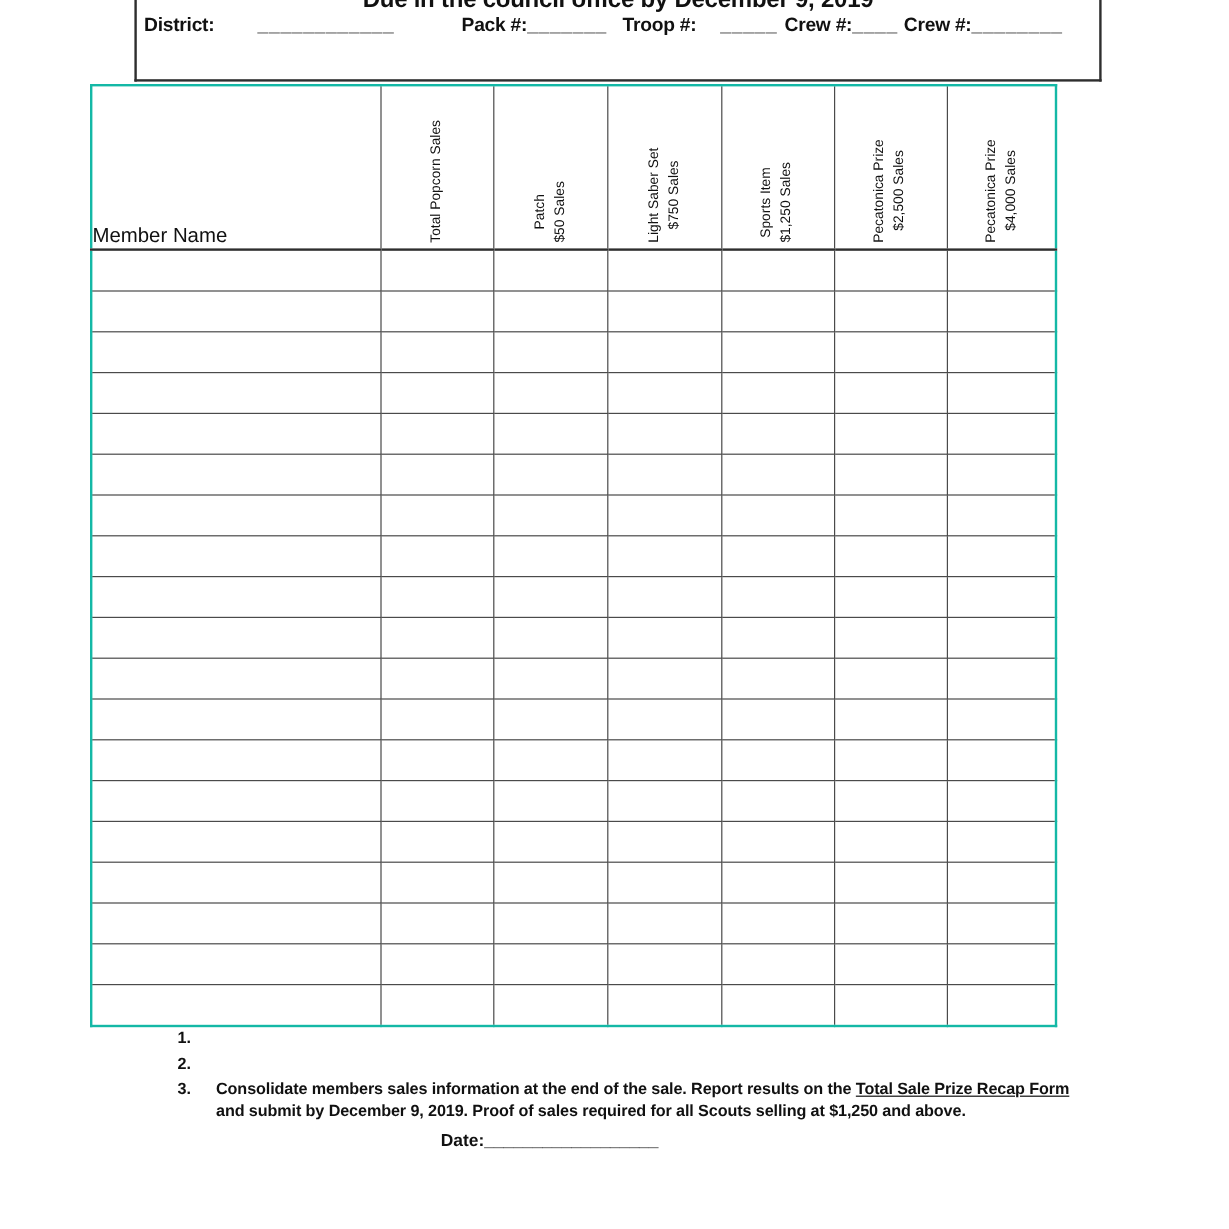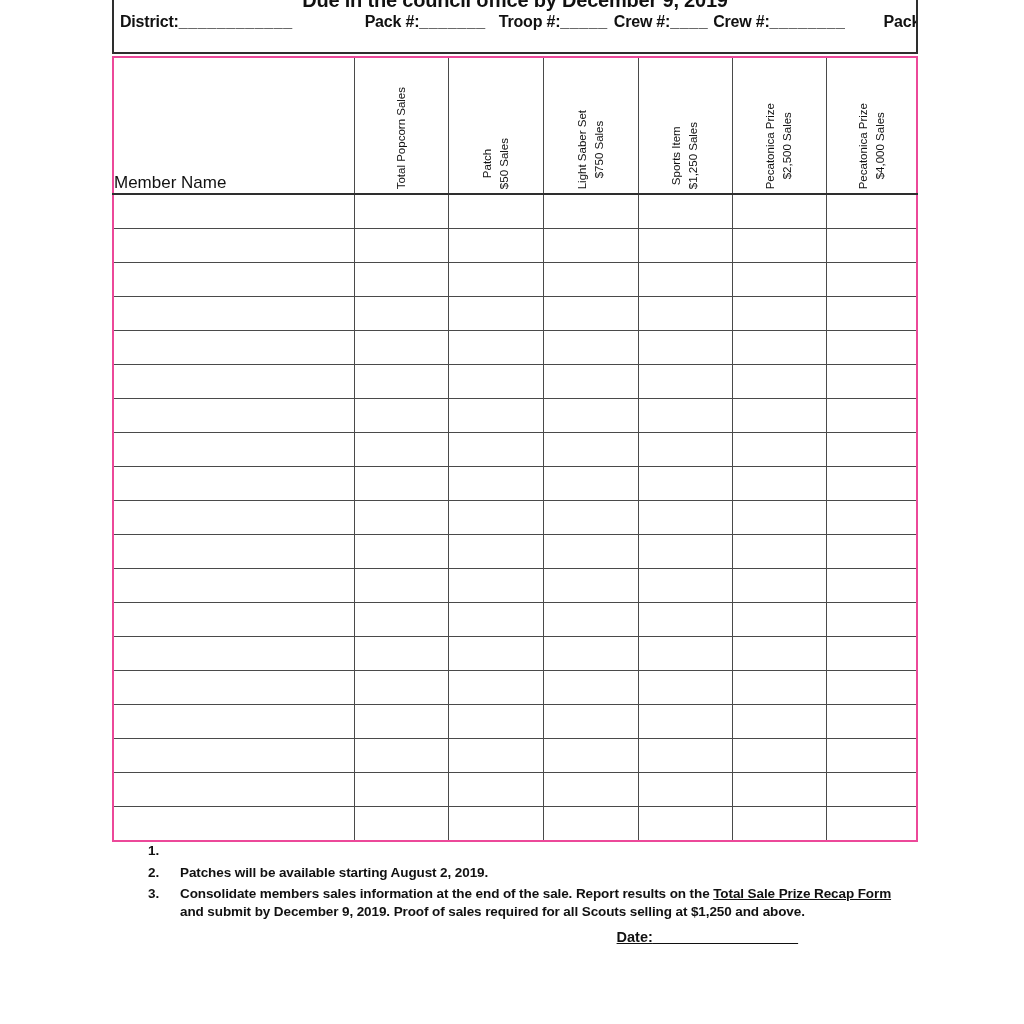--- a/index.html
+++ b/index.html
@@ -10,21 +10,21 @@
     color: #111111;
     overflow: hidden;
   }
   .page { position: relative; width: 1024px; height: 1024px; }
 
   
   .top-box {
     box-sizing: border-box;
     margin-left: 112px;
     width: 806px;
-    height: 54px;
+    height: 68px;
     border: 2px solid #2e2e2e;
     border-top: none;
     overflow: hidden;
     position: relative;
     background: #ffffff;
   }
   .due-title {
     text-align: center;
     font-weight: bold;
     font-size: 20px;
@@ -38,34 +38,34 @@
     align-items: baseline;
     padding-left: 6px;
     margin-top: 4px;
     font-weight: bold;
     font-size: 16px;
     letter-spacing: -0.2px;
     white-space: nowrap;
   }
   .field { display: inline-flex; align-items: baseline; }
   .field .blank { letter-spacing: 0.6px; }
-  .field.f-district { margin-right: 32px; }
+  .field.f-district { margin-right: 16px; gap: 36px; }
   .field.f-pack     { margin-right: 13px; padding-left: 40px; }
-  .field.f-troop    { margin-right: 6px; }
+  .field.f-troop    { margin-right: 6px; gap: 20px; }
   .field.f-crew     { margin-right: 5px; }
   .field.f-ship     { margin-right: 38px; }
 
   
   table.prize-table {
-    margin-left: 112px;
+    margin-left: 75px;
     margin-top: 2px;
     width: 806px;
     border-collapse: collapse;
     table-layout: fixed;
-    border: 2px solid #ec4899;
+    border: 2px solid #14b8a6;
     background: #ffffff;
   }
   table.prize-table td, table.prize-table th {
     border: 1px solid #4a4a4a;
     padding: 0;
     vertical-align: bottom;
     overflow: hidden;
   }
   tr.header-row td { height: 135px; border-bottom: 2px solid #2e2e2e; }
   .member-header {
@@ -108,26 +108,25 @@
     font-weight: bold;
     font-size: 13.5px;
     line-height: 17.5px;
     margin-bottom: 4px;
     letter-spacing: -0.1px;
   }
   .purpose-num { flex: 0 0 32px; margin-left: 30px; }
   .purpose-text { max-width: 742px; }
   .recap-underline { text-decoration: underline; }
   .date-line {
-    text-align: right;
+    text-align: center;
     padding-right: 120px;
     margin-top: 9px;
     font-weight: bold;
     font-size: 14.5px;
-    text-decoration: underline;
   }
 </style>
 </head>
 <body>
 
 <div class="page">
 
   <div class="top-box">
     <div class="due-title">Due in the council office by December 9, 2019</div>
     <div class="fields-row">
@@ -366,21 +365,20 @@
   </table>
 
   <div class="footer">
 
     <div class="purpose-item">
       <span class="purpose-num">1.</span>
     </div>
 
     <div class="purpose-item">
       <span class="purpose-num">2.</span>
-      <span class="purpose-text">Patches will be available starting August 2, 2019.</span>
     </div>
 
     <div class="purpose-item">
       <span class="purpose-num">3.</span>
       <span class="purpose-text"><span>Consolidate members sales information at the end of the sale. Report results on the </span><span class="recap-underline">Total Sale Prize Recap Form</span><span> and submit by December 9, 2019.  Proof of sales required for all Scouts selling at $1,250 and above.</span></span>
     </div>
 
     <div class="date-line">
       <span>Date:</span><span>__________________</span>
     </div>

